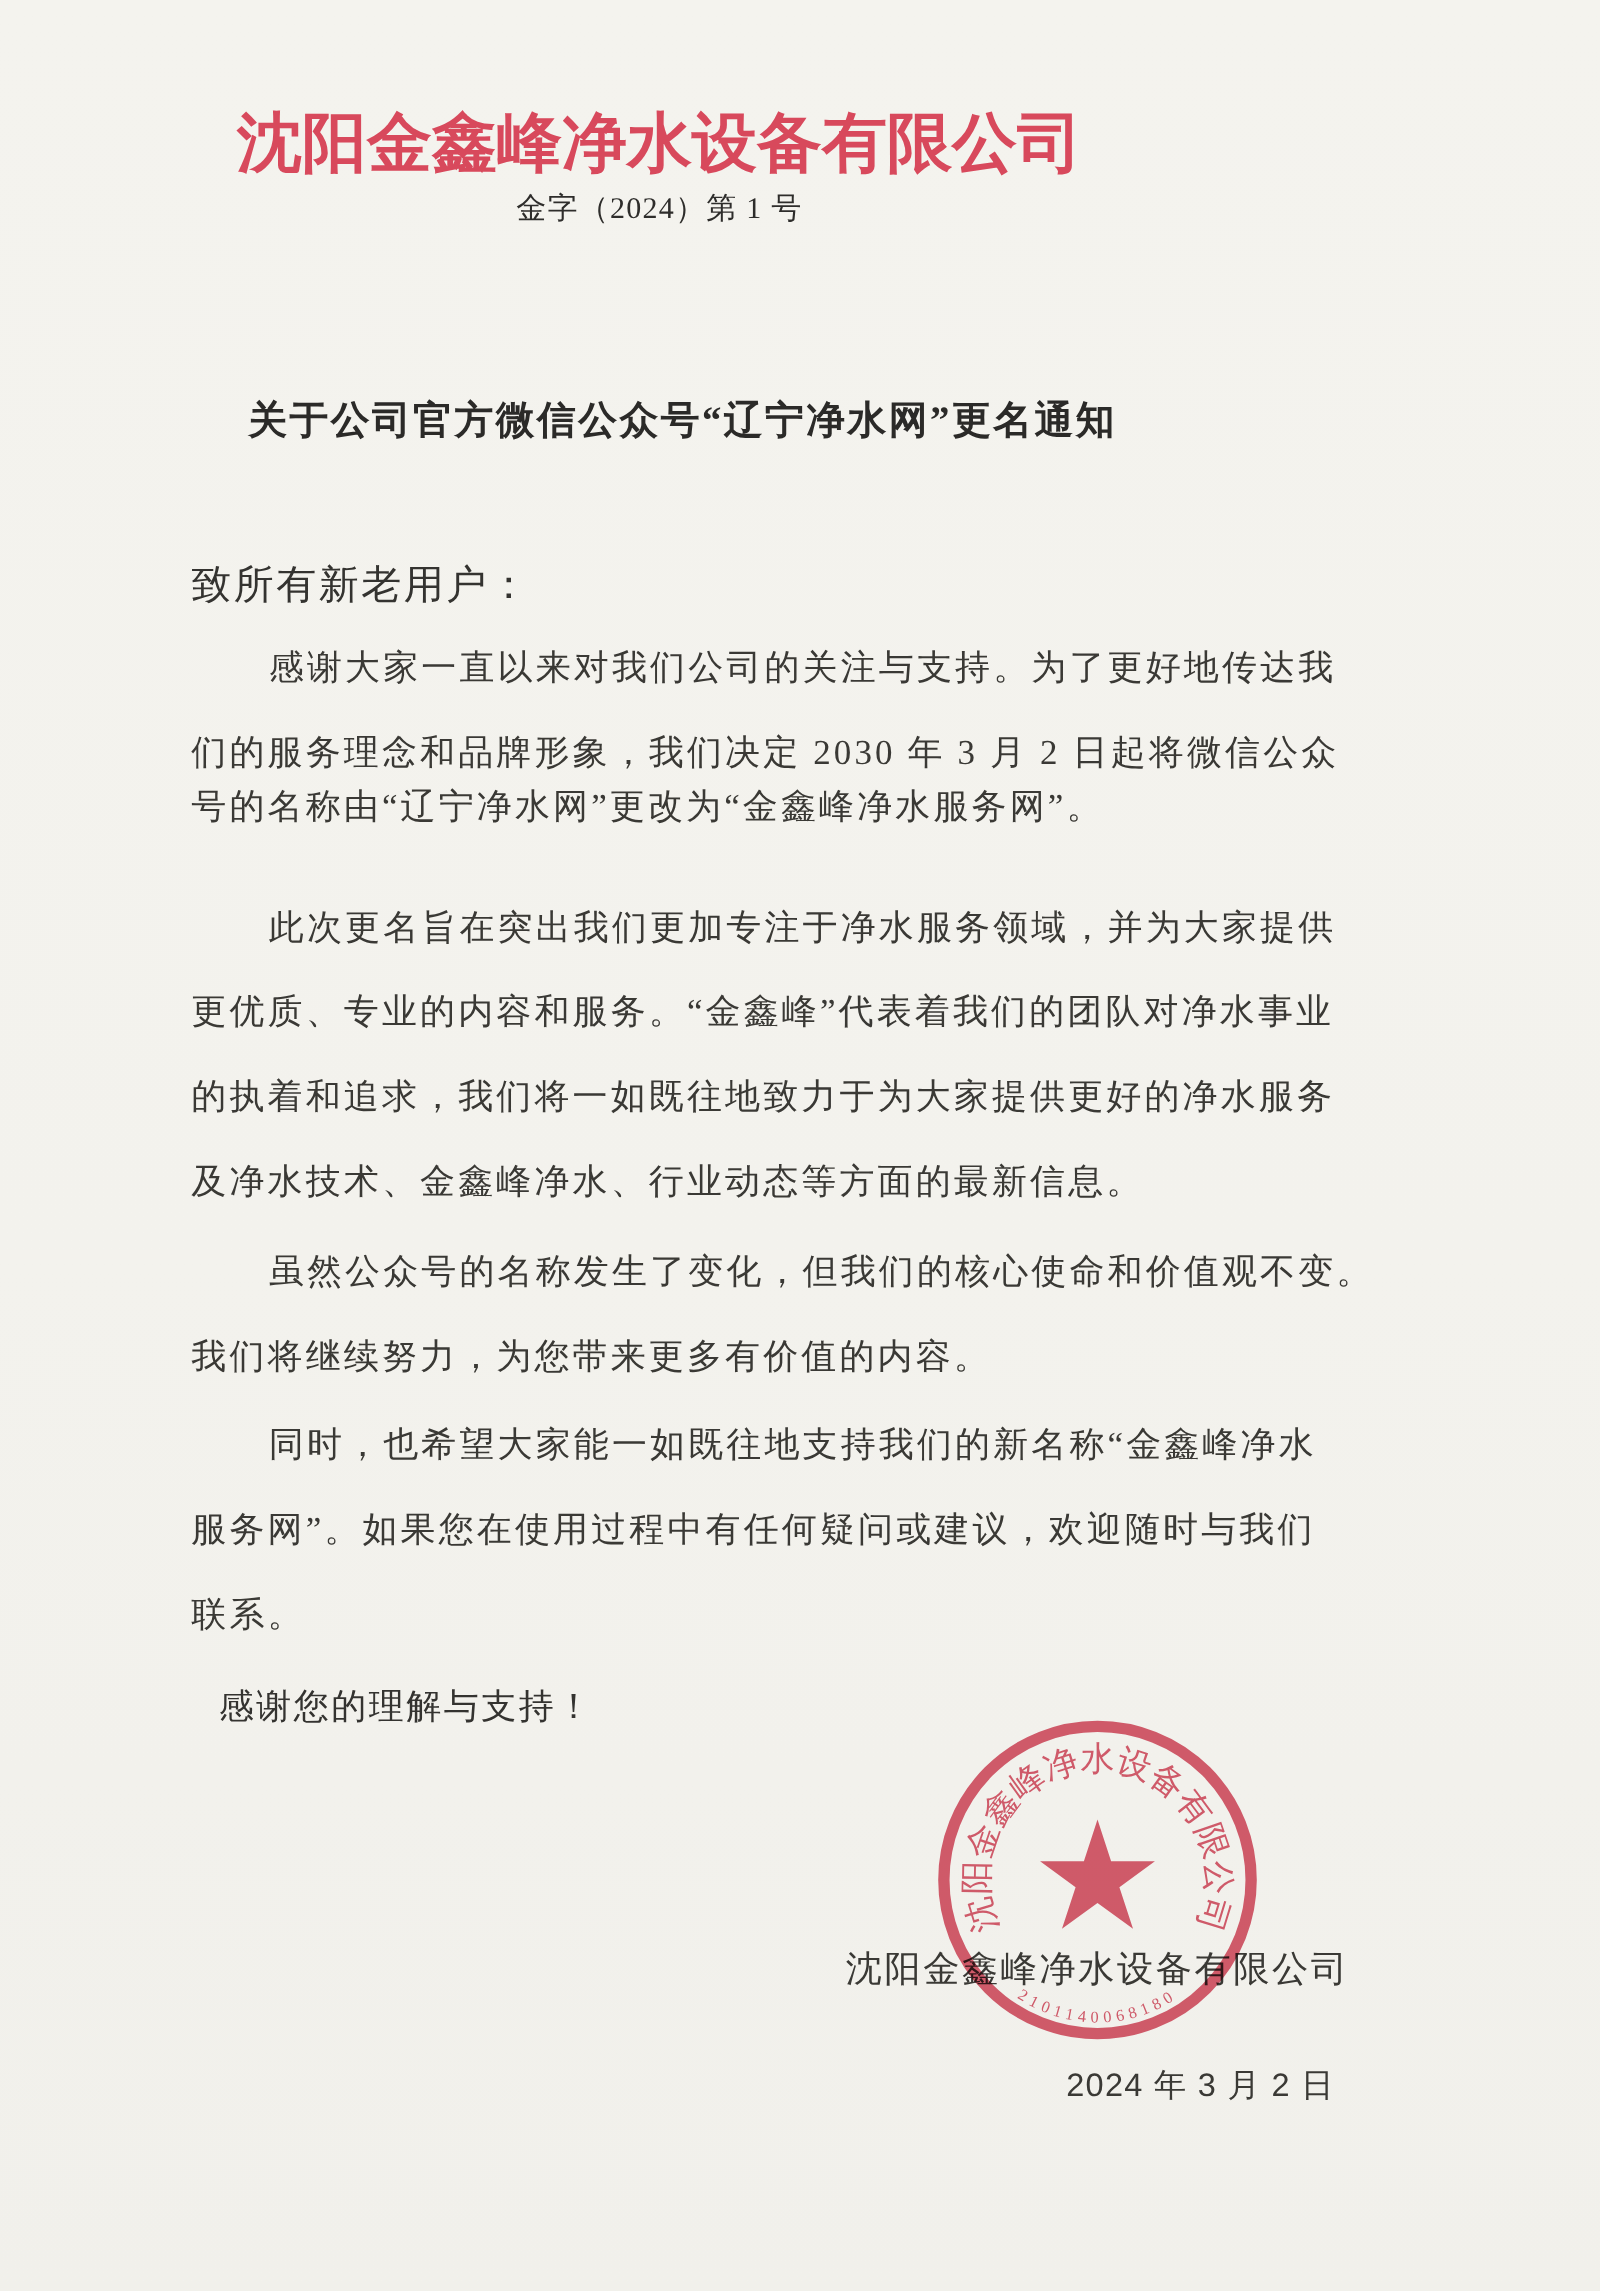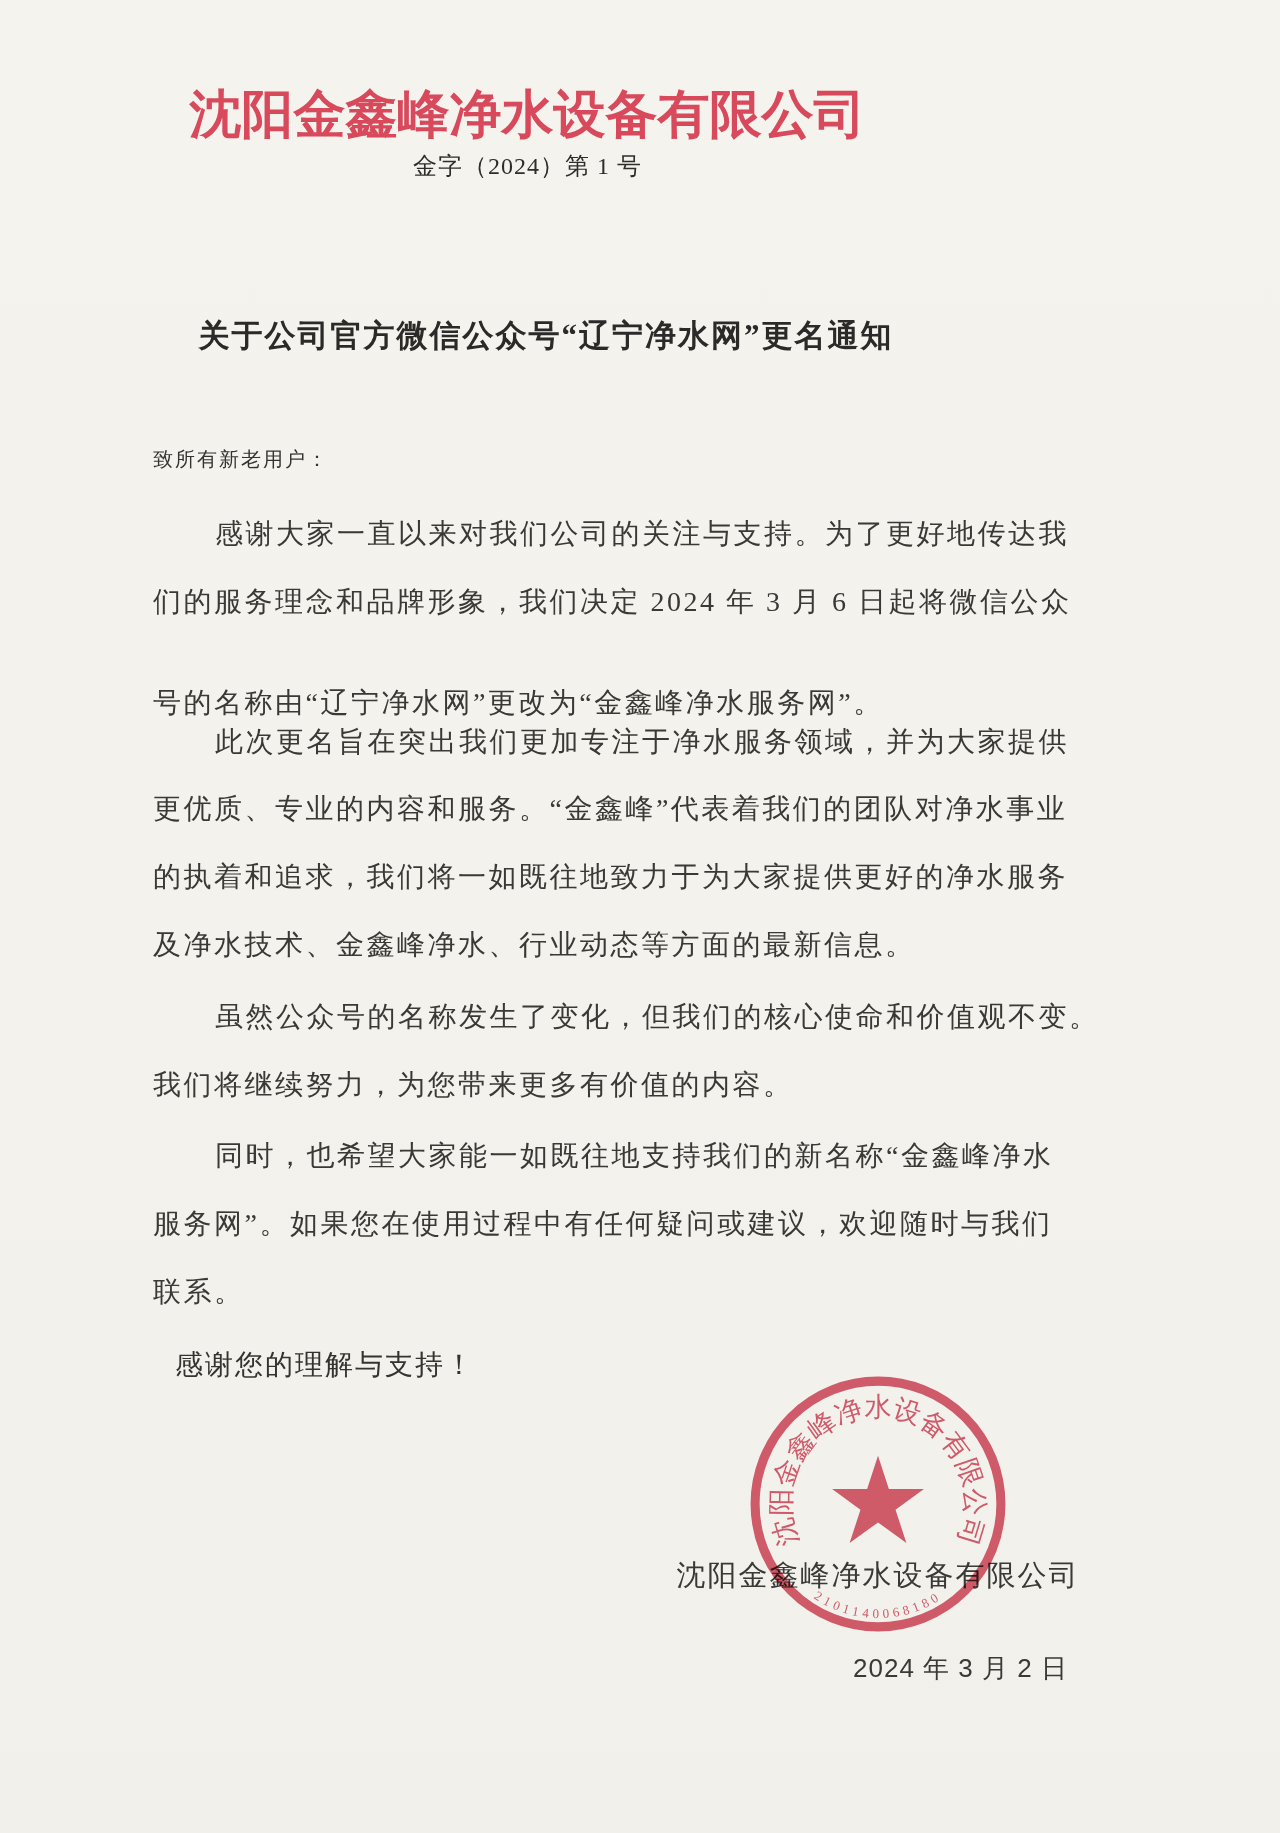--- a/index.html
+++ b/index.html
@@ -28,21 +28,21 @@
     white-space:nowrap;
   }
   .notice-title{
     position:absolute;left:0;top:299px;width:1060px;margin:16px;
     text-align:center;
     font-size:31px;font-weight:bold;color:#2b2a28;letter-spacing:2px;
     white-space:nowrap;
   }
   .salutation{
     position:absolute;left:153px;top:446px;
-    font-size:20px;color:#343330;letter-spacing:2px;white-space:nowrap;font-family:Liberation Mono, monospace;
+    font-size:32px;color:#343330;letter-spacing:2px;white-space:nowrap;font-family:Liberation Mono, monospace;
   }
   .body-line{
     position:absolute;left:153px;
     font-size:28px;color:#3a3935;letter-spacing:2.5px;
     white-space:nowrap;
   }
   .body-line.indent{left:215px;}
   .closing{
     position:absolute;left:148px;top:1346px;
     font-size:28px;color:#343330;letter-spacing:2px;white-space:nowrap;margin-left:27px;
@@ -75,22 +75,22 @@
 
   <div class="letterhead-name">沈阳金鑫峰净水设备有限公司</div>
 
   <div class="doc-number">金字（2024）第 1 号</div>
 
   <h1 class="notice-title">关于公司官方微信公众号“辽宁净水网”更名通知</h1>
 
   <div class="salutation">致所有新老用户：</div>
 
   <div class="body-line indent" style="top:515px">感谢大家一直以来对我们公司的关注与支持。为了更好地传达我</div>
-  <div class="body-line" style="top:583px">们的服务理念和品牌形象，我们决定 2024 年 3 月 6 日起将微信公众</div>
-  <div class="body-line" style="top:684px">号的名称由“辽宁净水网”更改为“金鑫峰净水服务网”。</div>
+  <div class="body-line" style="top:583px">们的服务理念和品牌形象，我们决定 2030 年 3 月 2 日起将微信公众</div>
+  <div class="body-line" style="top:626px">号的名称由“辽宁净水网”更改为“金鑫峰净水服务网”。</div>
   <div class="body-line indent" style="top:723px">此次更名旨在突出我们更加专注于净水服务领域，并为大家提供</div>
   <div class="body-line" style="top:790px">更优质、专业的内容和服务。“金鑫峰”代表着我们的团队对净水事业</div>
   <div class="body-line" style="top:858px">的执着和追求，我们将一如既往地致力于为大家提供更好的净水服务</div>
   <div class="body-line" style="top:926px">及净水技术、金鑫峰净水、行业动态等方面的最新信息。</div>
   <div class="body-line indent" style="top:998px">虽然公众号的名称发生了变化，但我们的核心使命和价值观不变。</div>
   <div class="body-line" style="top:1066px">我们将继续努力，为您带来更多有价值的内容。</div>
   <div class="body-line" style="top:1205px">服务网”。如果您在使用过程中有任何疑问或建议，欢迎随时与我们</div>
   <div class="body-line indent" style="top:1137px">同时，也希望大家能一如既往地支持我们的新名称“金鑫峰净水</div>
   <div class="body-line" style="top:1273px">联系。</div>
 

